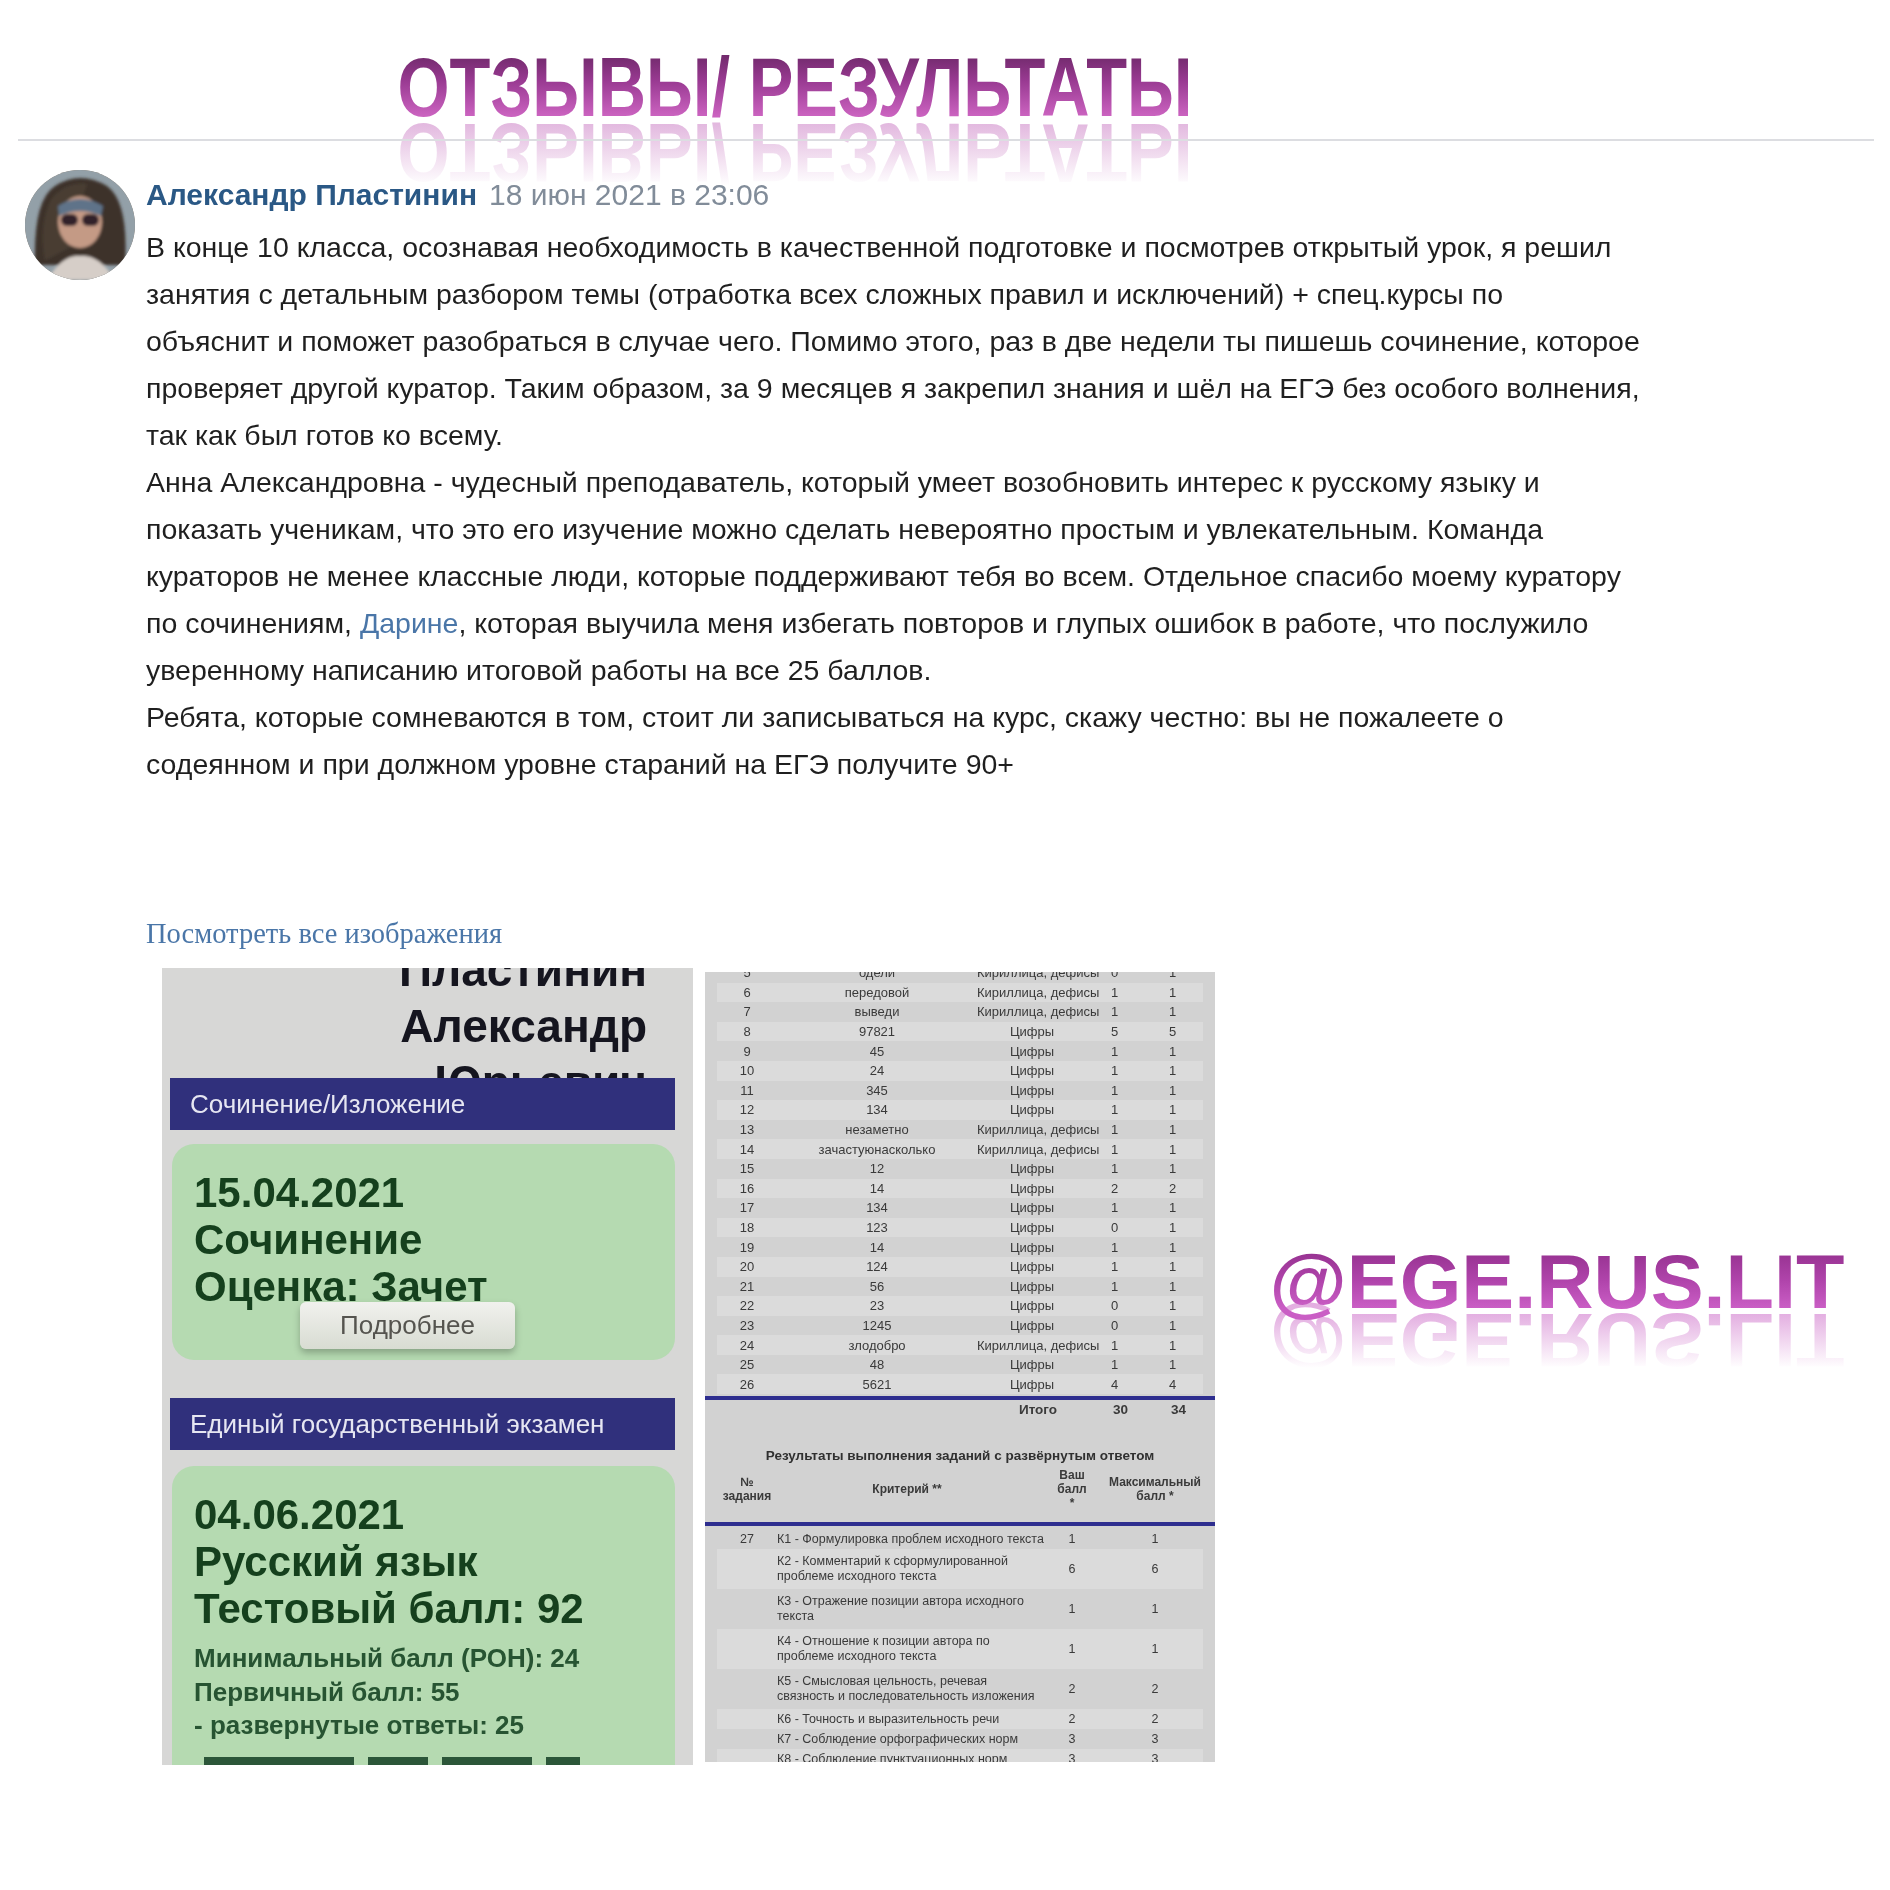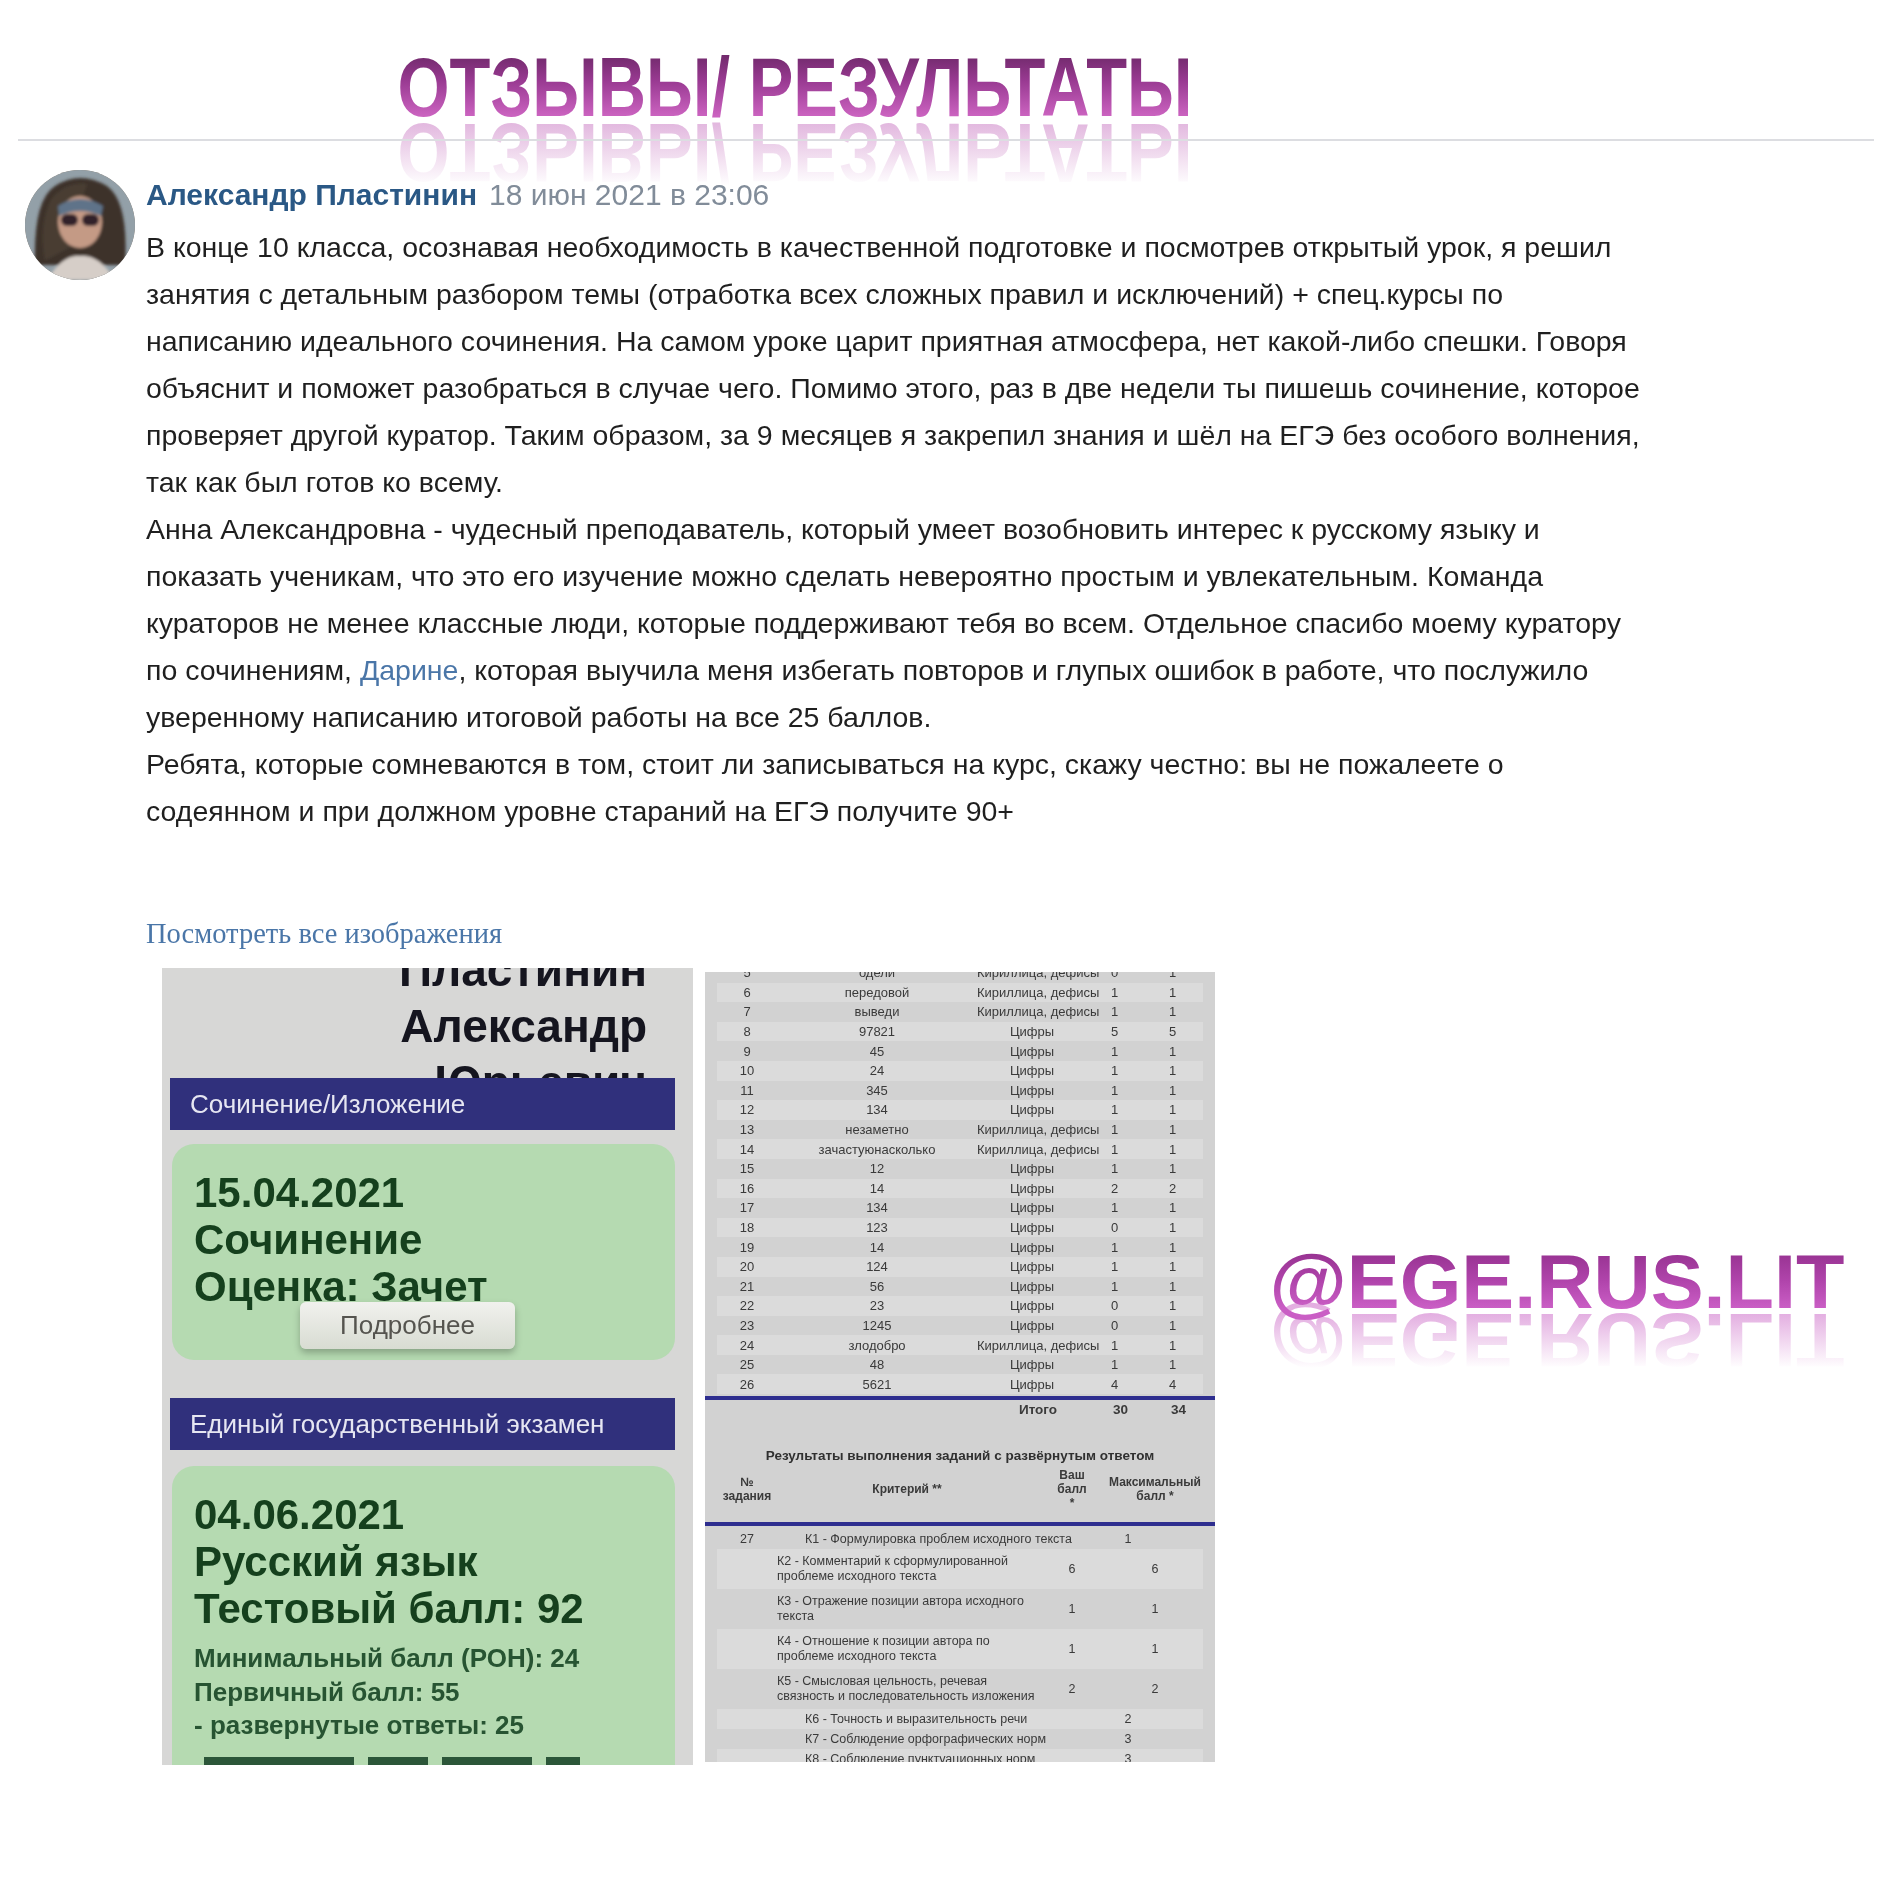--- a/index.html
+++ b/index.html
@@ -48,21 +48,21 @@
   .total-row{position:absolute;left:18px;top:430px;width:486px;display:grid;
              grid-template-columns:60px 200px 110px 55px 61px;font-weight:700;font-size:13.5px;text-align:center;}
   .t2-title{position:absolute;left:0;top:476px;width:510px;text-align:center;font-size:13.5px;font-weight:700;color:#303030;white-space:nowrap;}
   .t2-head{position:absolute;left:12px;top:496px;width:486px;display:grid;grid-template-columns:60px 260px 70px 96px;
            font-size:12px;font-weight:700;text-align:center;align-items:center;line-height:14px;white-space:pre-line;}
   .t2-rows{position:absolute;left:12px;top:557px;width:486px;}
   .t2-row{display:grid;grid-template-columns:60px 260px 70px 96px;font-size:12.5px;align-items:center;}
   .t2-row.stripe{background:#dbdbdb;}
   .t2-row .crit{text-align:left;line-height:15px;}
   .t2-row .c{text-align:center;}
-  .t2-row.single{height:20px;gap:28px;}
+  .t2-row.single{height:20px;}
   .t2-row.single .crit{white-space:nowrap;}
   .t2-row.tall{height:40px;}
 </style>
 </head>
 <body>
 
 <div class="canvas">
 
   <svg class="title-svg" viewBox="0 0 840 170">
     <defs>
@@ -102,21 +102,20 @@
     </svg>
   </div>
 
   <div class="post-header">
     <a class="username" href="#">Александр Пластинин</a><span class="post-date">18 июн 2021 в 23:06</span>
   </div>
 
   <div class="review" id="review-lines">
       <div class="review-line"><span>В конце 10 класса, осознавая необходимость в качественной подготовке и посмотрев открытый урок, я решил</span></div>
       <div class="review-line"><span>занятия с детальным разбором темы (отработка всех сложных правил и исключений) + спец.курсы по</span></div>
-      <div class="review-line"><span>написанию идеального сочинения. На самом уроке царит приятная атмосфера, нет какой-либо спешки. Говоря</span></div>
       <div class="review-line"><span>объяснит и поможет разобраться в случае чего. Помимо этого, раз в две недели ты пишешь сочинение, которое</span></div>
       <div class="review-line"><span>проверяет другой куратор. Таким образом, за 9 месяцев я закрепил знания и шёл на ЕГЭ без особого волнения,</span></div>
       <div class="review-line"><span>так как был готов ко всему.</span></div>
       <div class="review-line"><span>Анна Александровна - чудесный преподаватель, который умеет возобновить интерес к русскому языку и</span></div>
       <div class="review-line"><span>показать ученикам, что это его изучение можно сделать невероятно простым и увлекательным. Команда</span></div>
       <div class="review-line"><span>кураторов не менее классные люди, которые поддерживают тебя во всем. Отдельное спасибо моему куратору</span></div>
       <div class="review-line"><span>по сочинениям, </span><a class="inline-link">Дарине</a><span>, которая выучила меня избегать повторов и глупых ошибок в работе, что послужило</span></div>
       <div class="review-line"><span>уверенному написанию итоговой работы на все 25 баллов.</span></div>
       <div class="review-line"><span>Ребята, которые сомневаются в том, стоит ли записываться на курс, скажу честно: вы не пожалеете о</span></div>
       <div class="review-line"><span>содеянном и при должном уровне стараний на ЕГЭ получите 90+</span></div>

